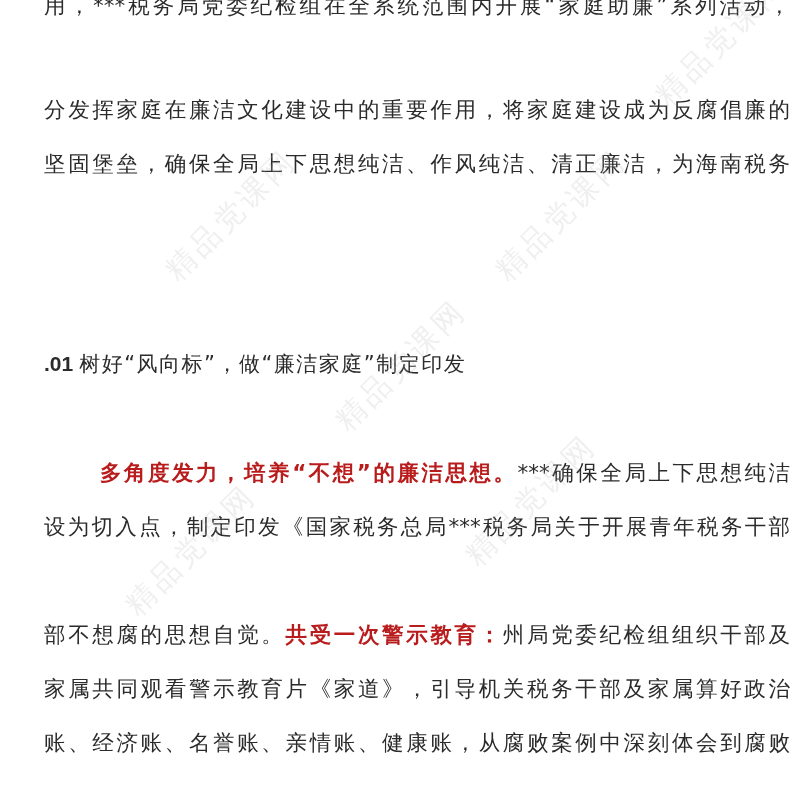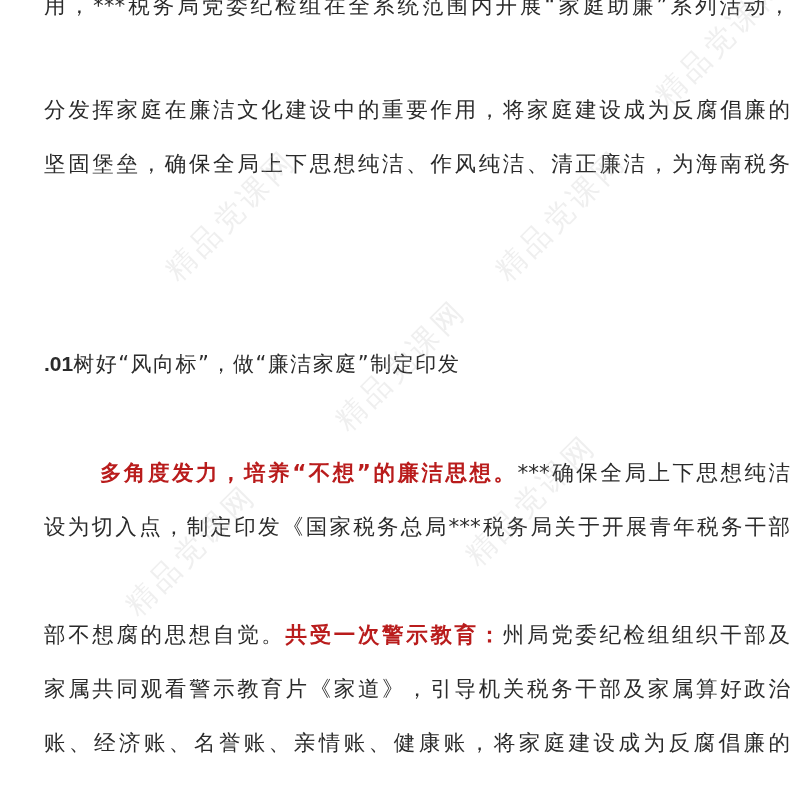--- a/index.html
+++ b/index.html
@@ -38,20 +38,21 @@
     }
     .line.heading {
       text-align-last: left;
       letter-spacing: 1.5px;
       font-size: 21px;
     }
     .heading .num {
       font-family: "Liberation Sans", sans-serif;
       font-weight: bold;
       letter-spacing: 0;
+      margin-right: 6px;
     }
     .bold {
       font-weight: bold;
       color: #b91c1c;
     }
     .indent { padding-left: 56px; width: 690px; }
     .watermark {
       position: absolute;
       font-size: 30px;
       color: rgba(180,180,180,0.22);
@@ -77,21 +78,21 @@
   </div>
 
   <div class="line indent" style="top:458px">
     <span class="bold">多角度发力，培养“不想”的廉洁思想。</span><span>***确保全局上下思想纯洁</span>
   </div>
   <div class="line" style="top:512px">设为切入点，制定印发《国家税务总局***税务局关于开展青年税务干部</div>
   <div class="line" style="top:620px">
     <span>部不想腐的思想自觉。</span><span class="bold">共受一次警示教育：</span><span>州局党委纪检组组织干部及</span>
   </div>
   <div class="line" style="top:674px">家属共同观看警示教育片《家道》，引导机关税务干部及家属算好政治</div>
-  <div class="line" style="top:728px">账、经济账、名誉账、亲情账、健康账，将家庭建设成为反腐倡廉的</div>
+  <div class="line" style="top:728px">账、经济账、名誉账、亲情账、健康账，从腐败案例中深刻体会到腐败</div>
 
   <div class="watermark" style="left:130px; top:195px">精品党课网</div>
   <div class="watermark" style="left:460px; top:195px">精品党课网</div>
   <div class="watermark" style="left:300px; top:345px">精品党课网</div>
   <div class="watermark" style="left:90px; top:530px">精品党课网</div>
   <div class="watermark" style="left:430px; top:480px">精品党课网</div>
   <div class="watermark" style="left:620px; top:20px">精品党课网</div>
 </div>
 
 </body></html>

